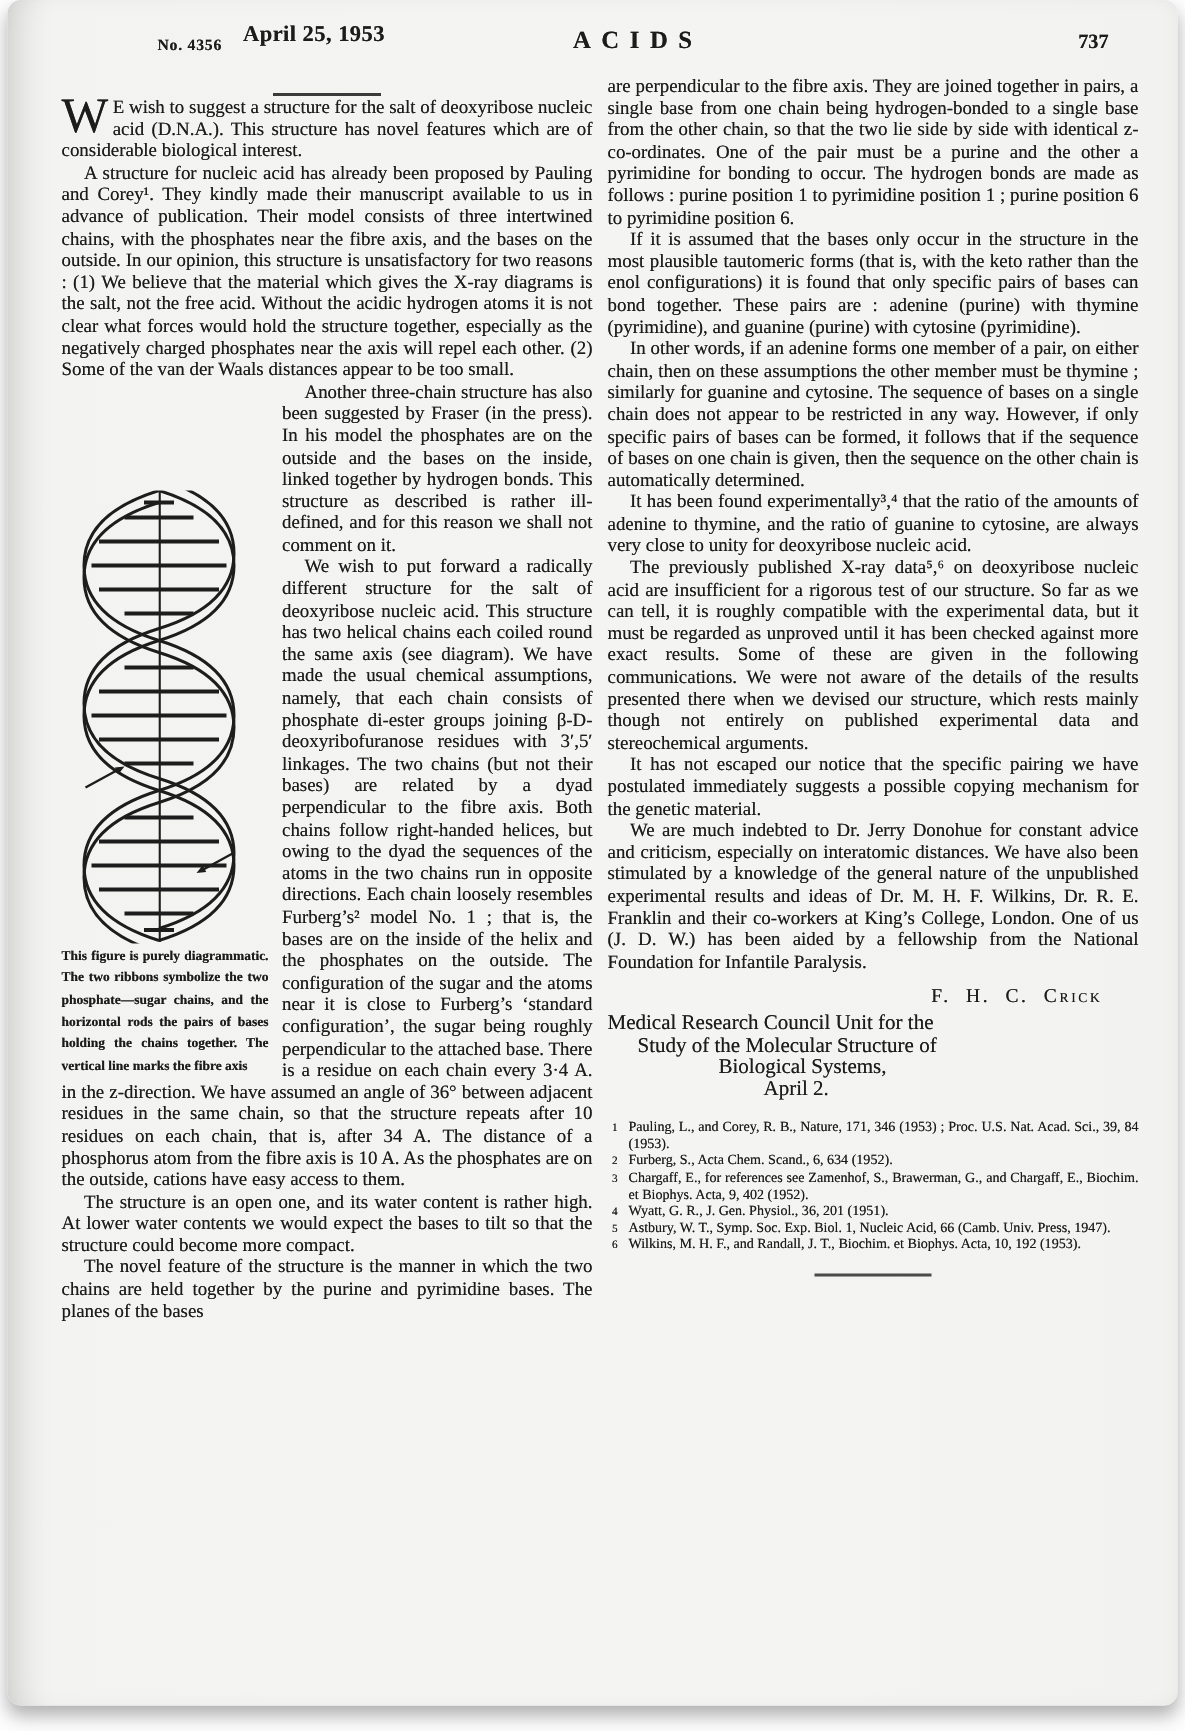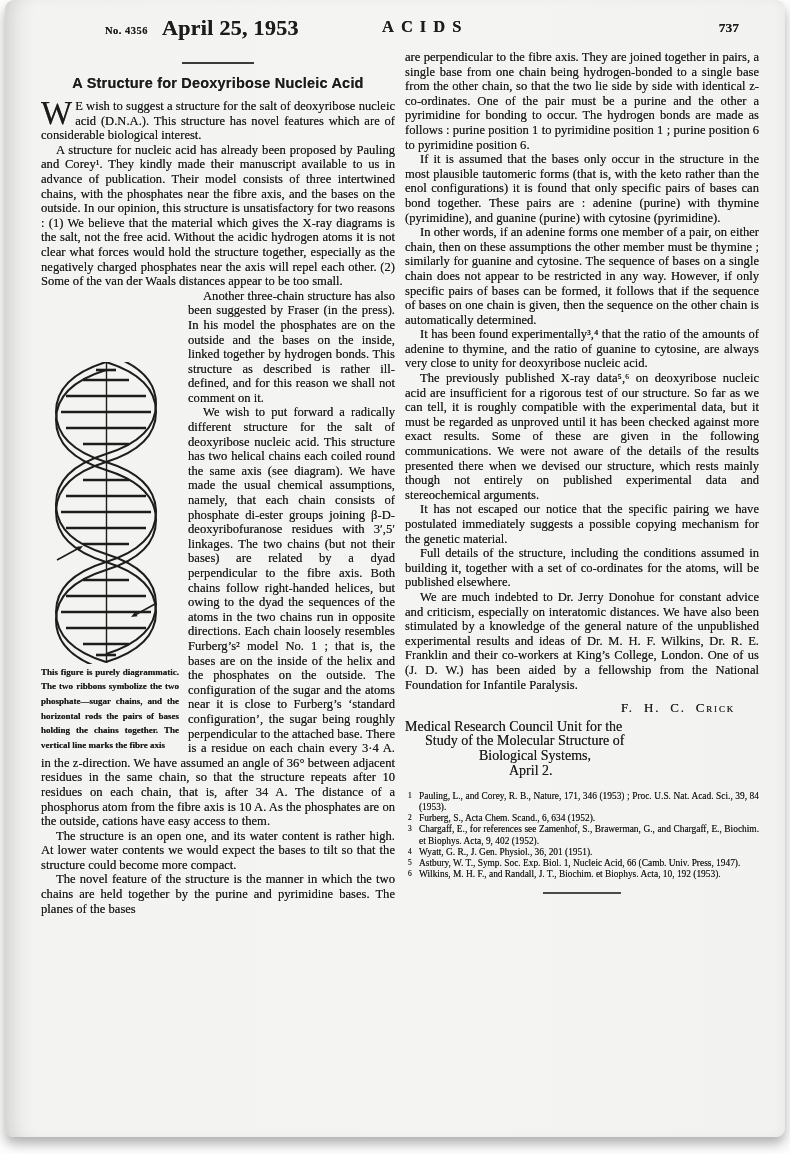--- a/index.html
+++ b/index.html
@@ -13,21 +13,21 @@
     background:linear-gradient(90deg,#ebebe9 0,#f3f3f1 30px,#f4f4f2 60%,#f2f2f0 100%);
     border-radius:9px;
     box-shadow:0 7px 12px rgba(0,0,0,.30), inset 16px 0 26px -18px rgba(0,0,0,.20), inset -8px 0 18px -14px rgba(0,0,0,.10);
     overflow:hidden;
     padding:14px 26px 0 36px;
     text-shadow:0 0 .35px rgba(25,25,25,.72);
   }
   
   .pg-header { position:relative; height:32px; }
   .h-issue { position:absolute; left:64px; top:11px; font-size:10.5px; font-weight:bold; letter-spacing:.5px; }
-  .h-date  { position:absolute; left:121px; top:1px; font-size:22px; font-weight:bold; letter-spacing:.3px; }
+  .h-date  { position:absolute; left:121px; top:1px; font-size:15px; font-weight:bold; letter-spacing:.3px; }
   .h-journal { position:absolute; left:341px; top:3px; font-size:16.5px; font-weight:bold; letter-spacing:7px; }
   .h-page  { position:absolute; right:20px; top:6px; font-size:13.5px; font-weight:bold; }
   
   .cols { display:flex; gap:10px; margin-top:4px; }
   .col { width:354px; }
   .top-rule { width:72px; height:2px; background:#3a3a3a; margin:12px auto 0; }
   .end-rule { width:78px; height:2px; background:#4a4a4a; margin:12px auto 0; }
   h1.title {
     margin:14px 6px 0; text-align:center;
     font-family:"Liberation Sans","DejaVu Sans",sans-serif;
@@ -78,21 +78,20 @@
     <span class="h-issue">No. 4356</span>
     <span class="h-date">April 25, 1953</span>
     <span class="h-journal">ACIDS</span>
     <span class="h-page">737</span>
   </div>
 
   <div class="cols">
 
     <div class="col">
       <div class="top-rule"></div>
-      <h2 class="subtitle">A Structure for Deoxyribose Nucleic Acid</h2>
 
       <p class="para p-first"><span class="dropcap">W</span><span>E wish to suggest a structure for the salt of deoxyribose nucleic acid (D.N.A.). This structure has novel features which are of considerable biological interest.</span></p>
 
       <p class="para">A structure for nucleic acid has already been proposed by Pauling and Corey¹. They kindly made their manuscript available to us in advance of publication. Their model consists of three intertwined chains, with the phosphates near the fibre axis, and the bases on the outside. In our opinion, this structure is unsatisfactory for two reasons : (1) We believe that the material which gives the X-ray diagrams is the salt, not the free acid. Without the acidic hydrogen atoms it is not clear what forces would hold the structure together, especially as the negatively charged phosphates near the axis will repel each other. (2) Some of the van der Waals distances appear to be too small.</p>
 
       <p class="para"><span class="figfloat"><svg class="helix-svg" width="128" height="302" viewBox="0 0 128 302">
           <g stroke="#1d1d1d" fill="none">
 
             <line x1="63.5" y1="1" x2="63.5" y2="301" stroke-width="1.4"></line>
 
@@ -140,21 +139,20 @@
       <p class="para">The novel feature of the structure is the manner in which the two chains are held together by the purine and pyrimidine bases. The planes of the bases</p>
     </div>
 
     <div class="col">
       <p class="para noindent">are perpendicular to the fibre axis. They are joined together in pairs, a single base from one chain being hydrogen-bonded to a single base from the other chain, so that the two lie side by side with identical z-co-ordinates. One of the pair must be a purine and the other a pyrimidine for bonding to occur. The hydrogen bonds are made as follows : purine position 1 to pyrimidine position 1 ; purine position 6 to pyrimidine position 6.</p>
       <p class="para">If it is assumed that the bases only occur in the structure in the most plausible tautomeric forms (that is, with the keto rather than the enol configurations) it is found that only specific pairs of bases can bond together. These pairs are : adenine (purine) with thymine (pyrimidine), and guanine (purine) with cytosine (pyrimidine).</p>
       <p class="para">In other words, if an adenine forms one member of a pair, on either chain, then on these assumptions the other member must be thymine ; similarly for guanine and cytosine. The sequence of bases on a single chain does not appear to be restricted in any way. However, if only specific pairs of bases can be formed, it follows that if the sequence of bases on one chain is given, then the sequence on the other chain is automatically determined.</p>
       <p class="para">It has been found experimentally³,⁴ that the ratio of the amounts of adenine to thymine, and the ratio of guanine to cytosine, are always very close to unity for deoxyribose nucleic acid.</p>
       <p class="para">The previously published X-ray data⁵,⁶ on deoxyribose nucleic acid are insufficient for a rigorous test of our structure. So far as we can tell, it is roughly compatible with the experimental data, but it must be regarded as unproved until it has been checked against more exact results. Some of these are given in the following communications. We were not aware of the details of the results presented there when we devised our structure, which rests mainly though not entirely on published experimental data and stereochemical arguments.</p>
       <p class="para">It has not escaped our notice that the specific pairing we have postulated immediately suggests a possible copying mechanism for the genetic material.</p>
-      <p class="para">Full details of the structure, including the conditions assumed in building it, together with a set of co-ordinates for the atoms, will be published elsewhere.</p>
       <p class="para">We are much indebted to Dr. Jerry Donohue for constant advice and criticism, especially on interatomic distances. We have also been stimulated by a knowledge of the general nature of the unpublished experimental results and ideas of Dr. M. H. F. Wilkins, Dr. R. E. Franklin and their co-workers at King’s College, London. One of us (J. D. W.) has been aided by a fellowship from the National Foundation for Infantile Paralysis.</p>
 
       <div class="sigs">
         <div class="sig-line">F. H. C. Crick</div>
       </div>
 
       <div class="affil">
         <div class="a0">Medical Research Council Unit for the</div>
         <div class="a1">Study of the Molecular Structure of</div>
         <div class="a2">Biological Systems,</div>

